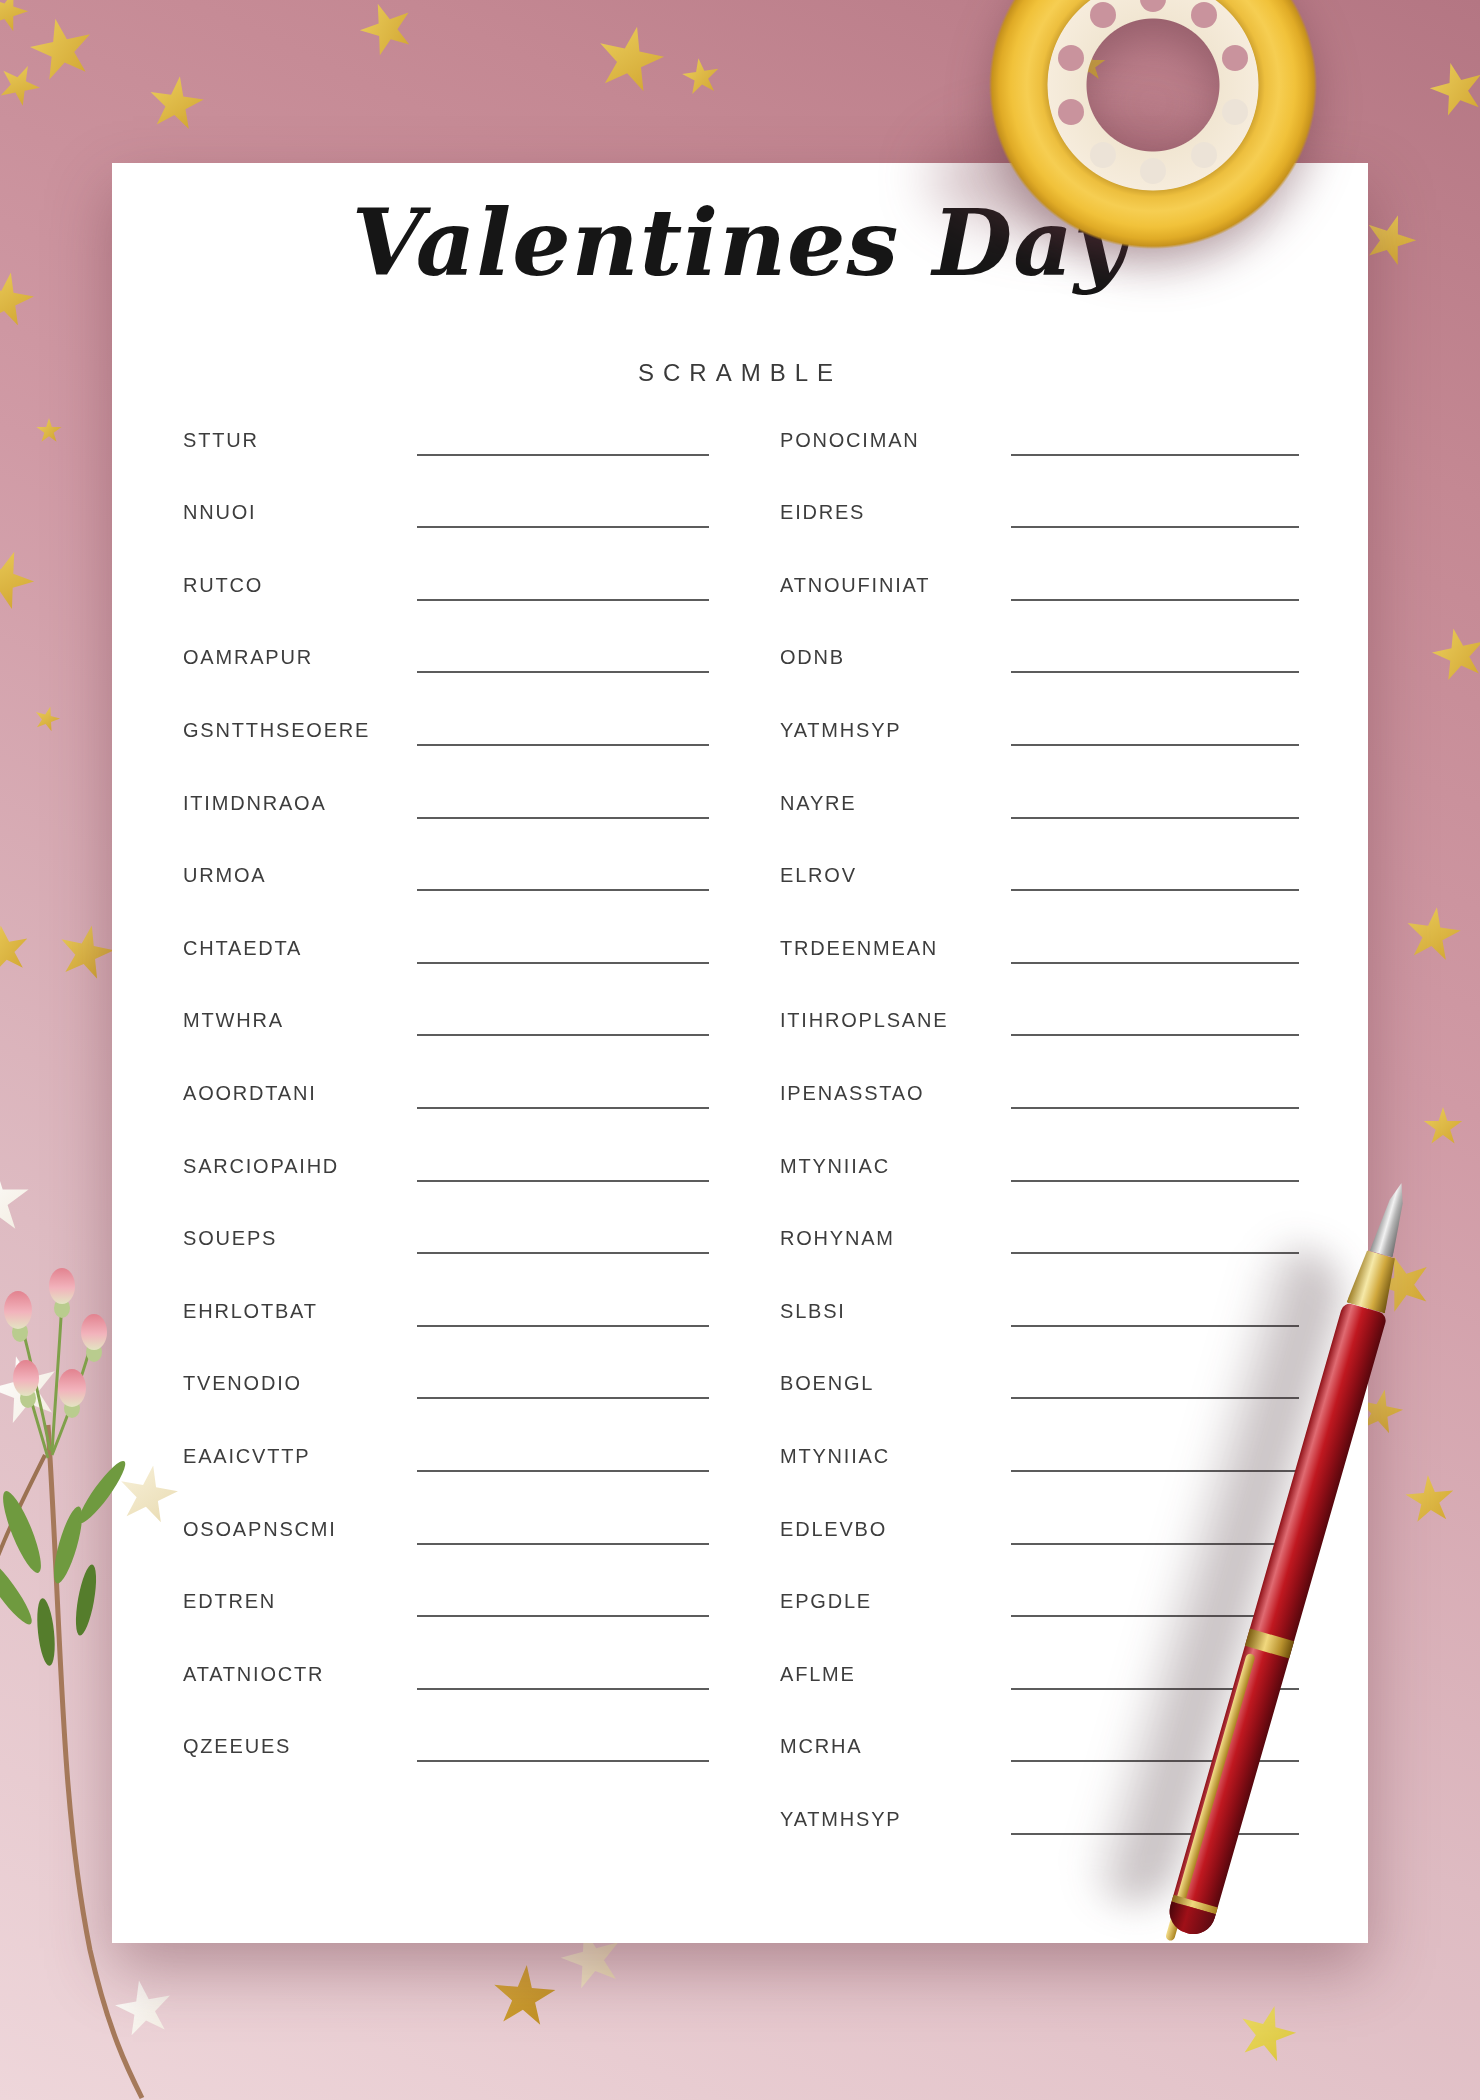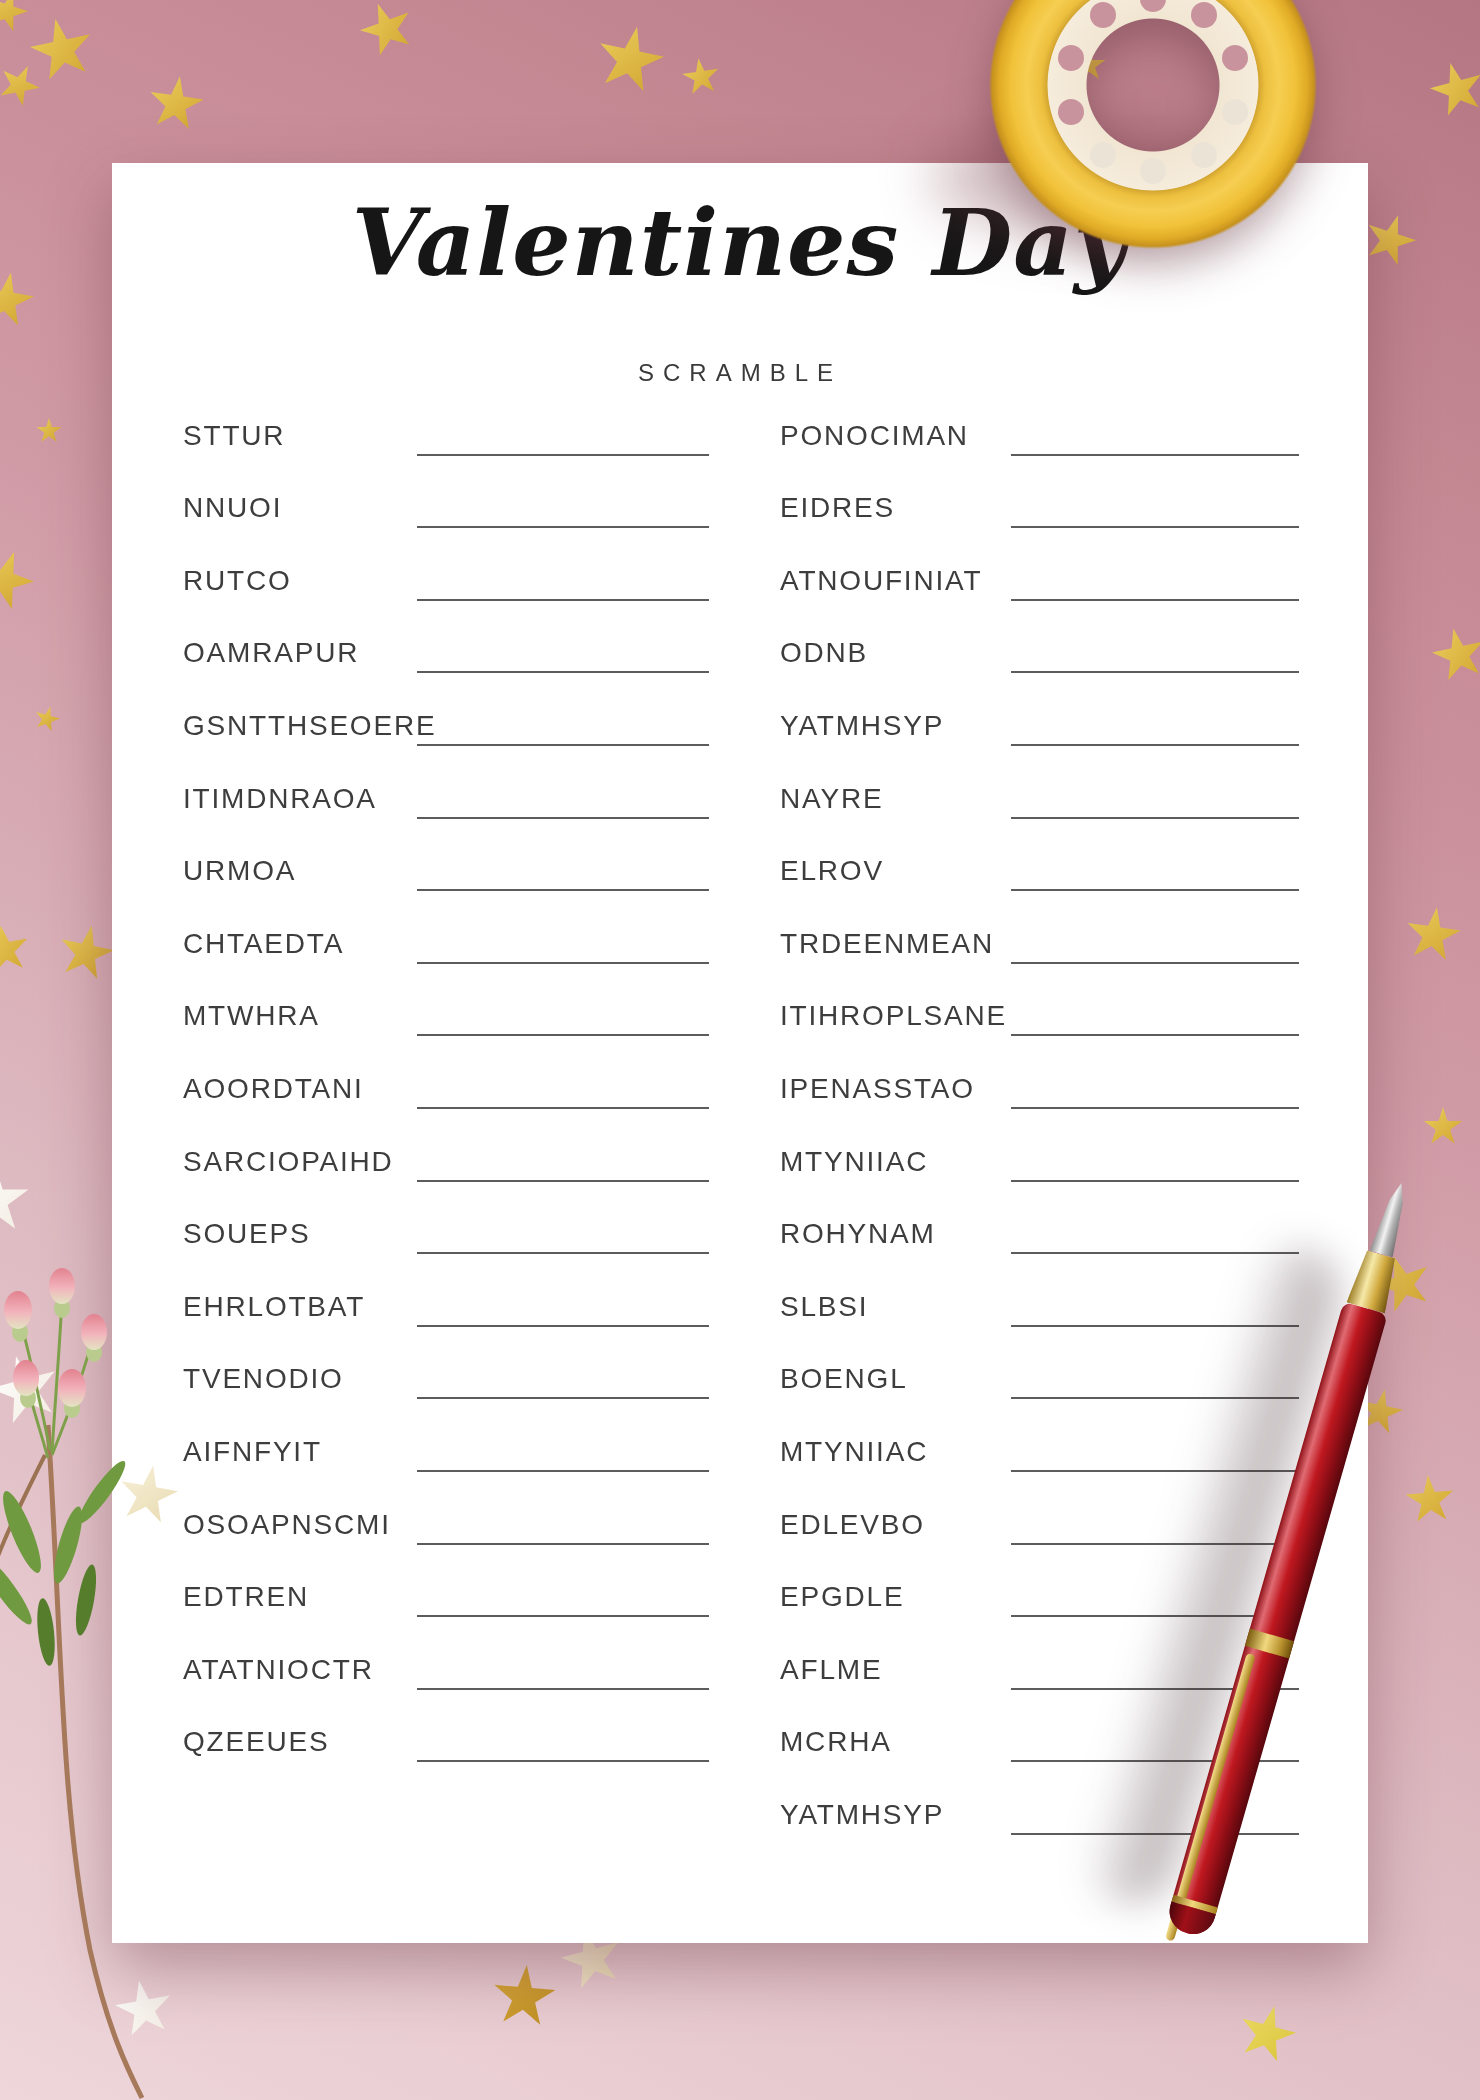--- a/index.html
+++ b/index.html
@@ -18,21 +18,21 @@
         background:var(--page,#ffffff);box-shadow:0 26px 60px rgba(96,44,58,.38);}
   .title{position:absolute;top:16px;left:0;width:100%;text-align:center;
         font-family:"DejaVu Serif",serif;font-style:italic;font-weight:700;
         font-size:92px;line-height:1.4;letter-spacing:1px;color:var(--title,#161616);}
   .subtitle{position:absolute;top:196px;left:0;width:100%;text-align:center;
         font-size:24px;letter-spacing:9px;color:#3a3a3a;}
   .col{position:absolute;top:220px;}
   .col.left{left:71px;width:530px;}
   .col.right{left:668px;width:520px;}
   .row{position:relative;height:72.6px;}
-  .word{position:absolute;left:0;bottom:4px;font-size:28px;letter-spacing:1.8px;
+  .word{position:absolute;left:0;bottom:4px;font-size:20px;letter-spacing:1.8px;
         color:var(--text,#3d3d3d);}
   .blank{position:absolute;bottom:0;height:0;border-bottom:2px solid var(--line,#5c5c5c);}
   .col.left  .blank{left:234px;width:292px;}
   .col.right .blank{left:231px;width:288px;}
 
   
   .tape-shadow{position:absolute;left:928px;top:118px;width:310px;height:120px;z-index:3;
         border-radius:50%;background:rgba(118,60,72,.30);filter:blur(26px);}
   .tape{position:absolute;left:988px;top:-80px;width:330px;height:330px;z-index:4;
         filter:drop-shadow(0 18px 22px rgba(95,48,60,.40));
@@ -140,21 +140,21 @@
     <span class="word">EHRLOTBAT</span>
     <span class="blank"></span>
   </div>
 
   <div class="row">
     <span class="word">TVENODIO</span>
     <span class="blank"></span>
   </div>
 
   <div class="row">
-    <span class="word">AIFNFYIT</span>
+    <span class="word">EAAICVTTP</span>
     <span class="blank"></span>
   </div>
 
   <div class="row">
     <span class="word">OSOAPNSCMI</span>
     <span class="blank"></span>
   </div>
 
   <div class="row">
     <span class="word">EDTREN</span>

